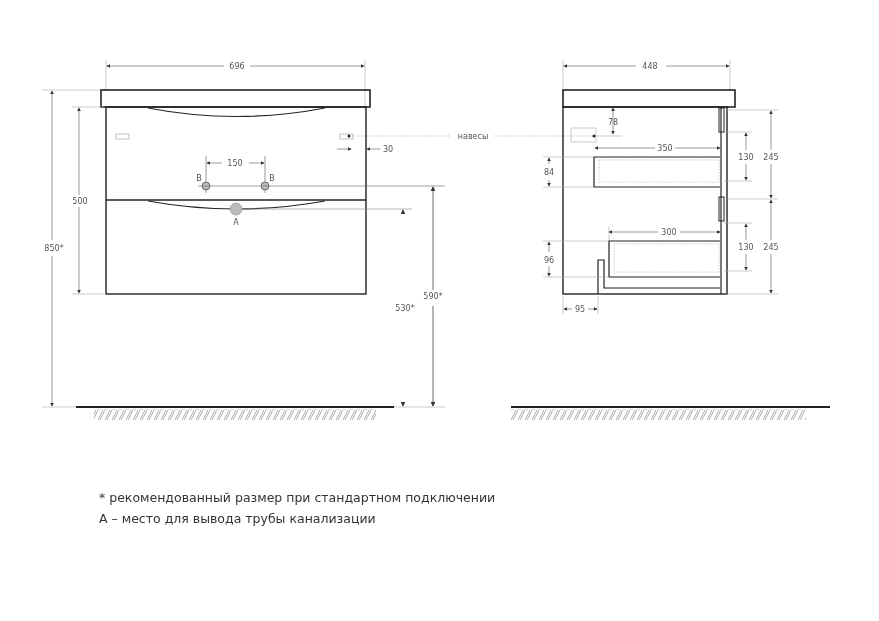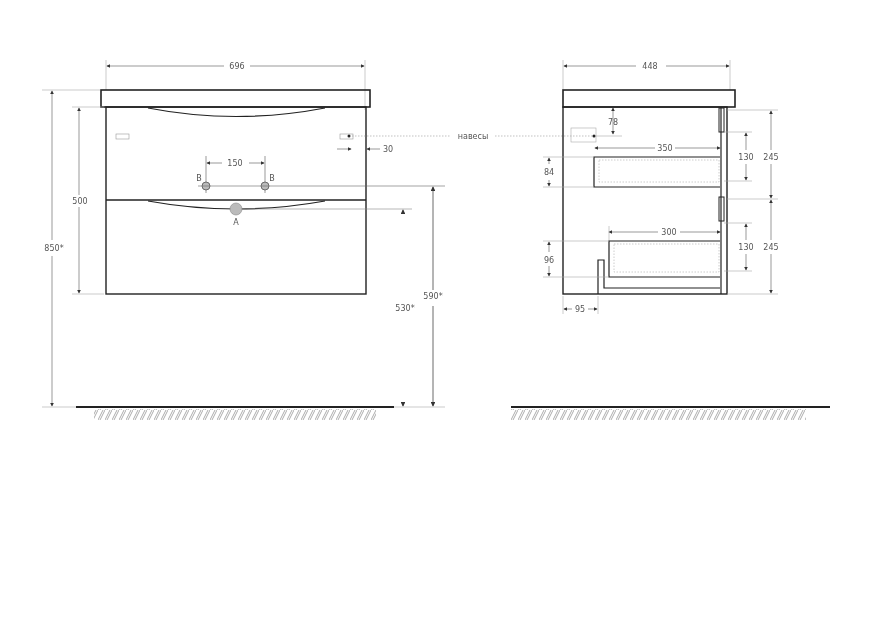--- a/index.html
+++ b/index.html
@@ -173,13 +173,15 @@
     <line x1="564" y1="309" x2="572" y2="309" stroke="#555" stroke-width="0.6" marker-start="url(#arrs)"></line>
     <line x1="588" y1="309" x2="597" y2="309" stroke="#555" stroke-width="0.6" marker-end="url(#arr)"></line>
     <text class="dim" x="580" y="312" text-anchor="middle">95</text>
 
     <line x1="511" y1="407" x2="830" y2="407" stroke="#222" stroke-width="2.2"></line>
     <rect x="511" y="409" width="295" height="11" fill="url(#hatch)"></rect>
   </g>
 </svg>
 
 <div class="notes">
+  <div>* рекомендованный размер при стандартном подключении</div>
+  <div>А – место для вывода трубы канализации</div>
 </div>
 
 </body></html>

